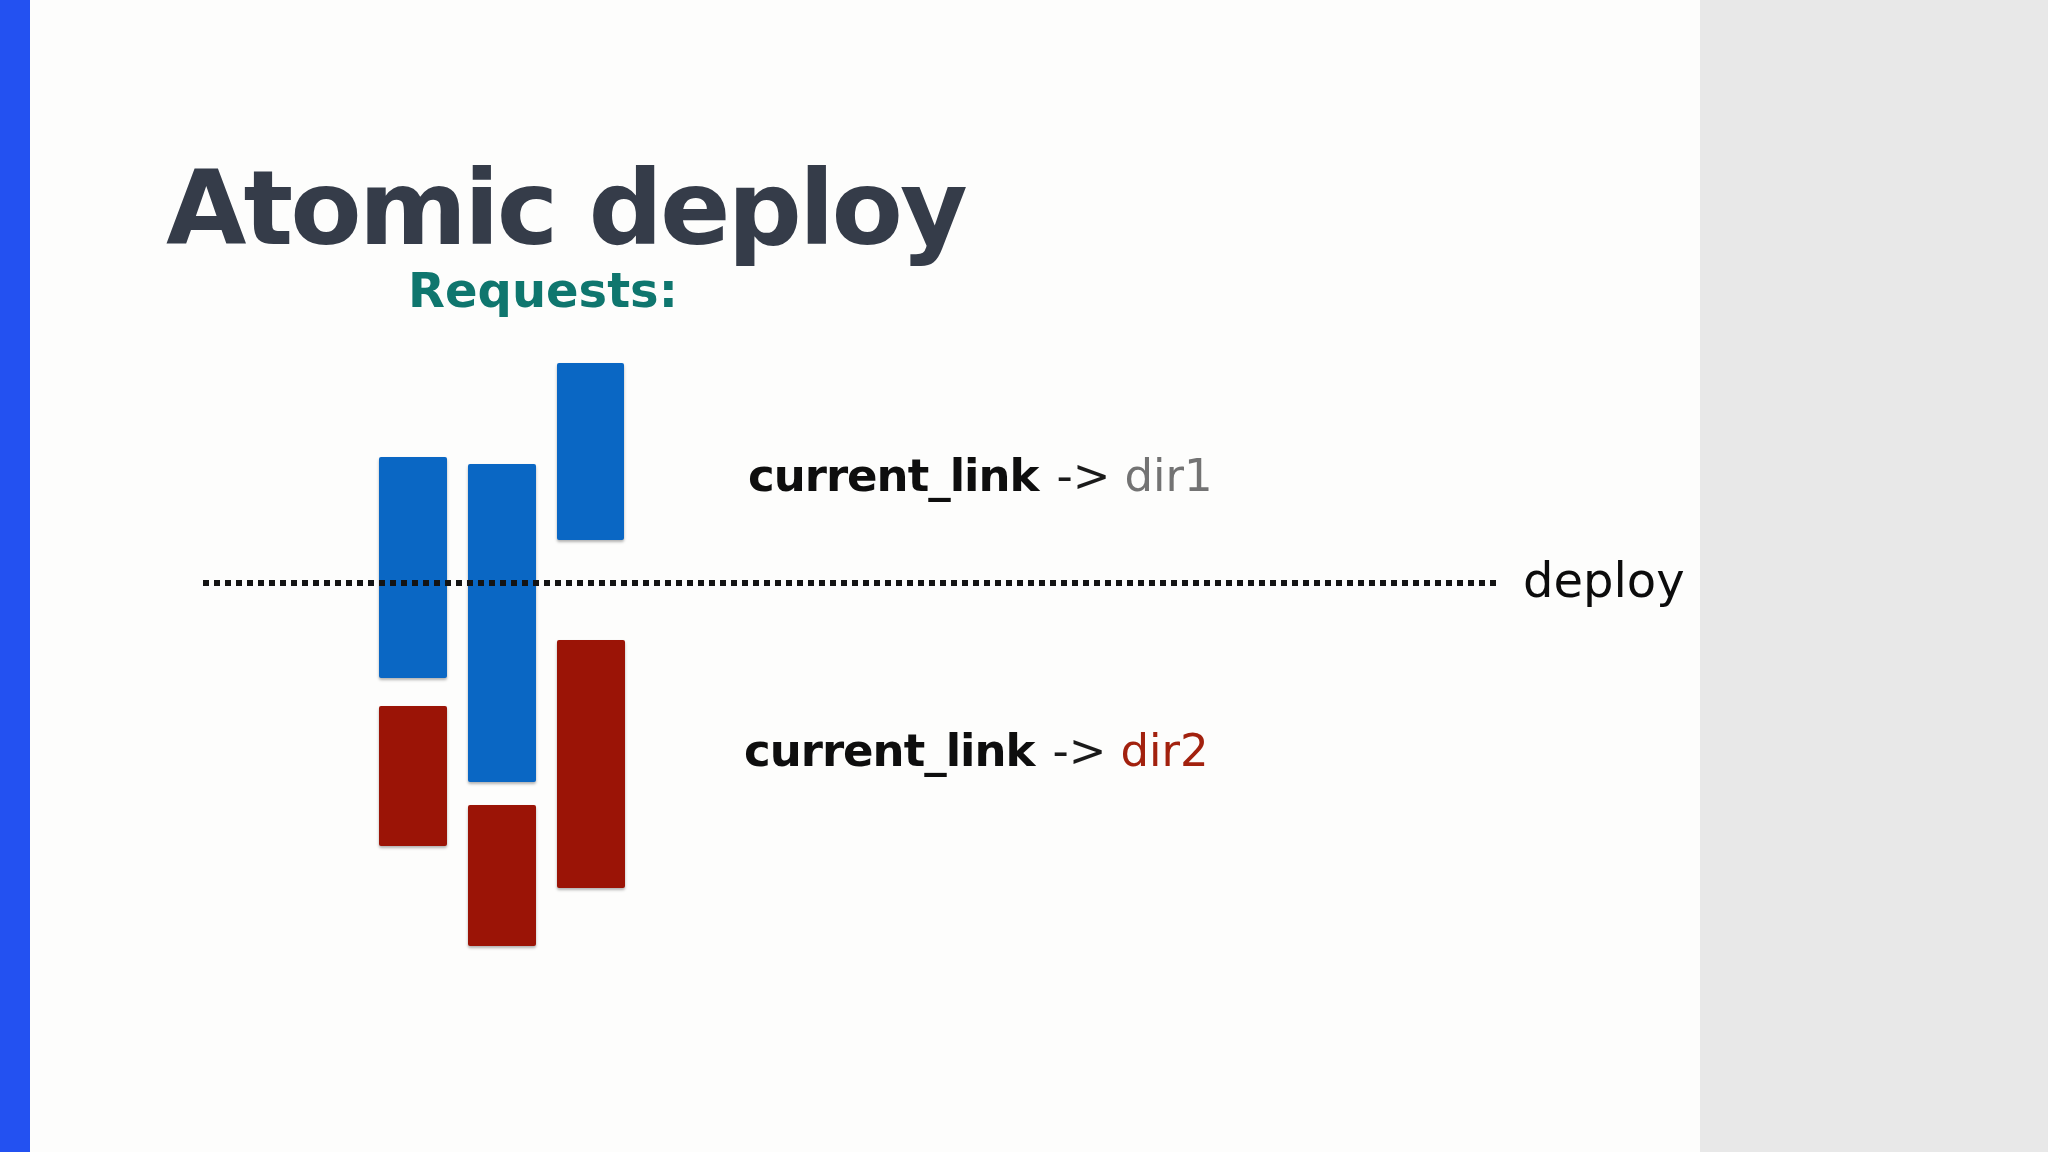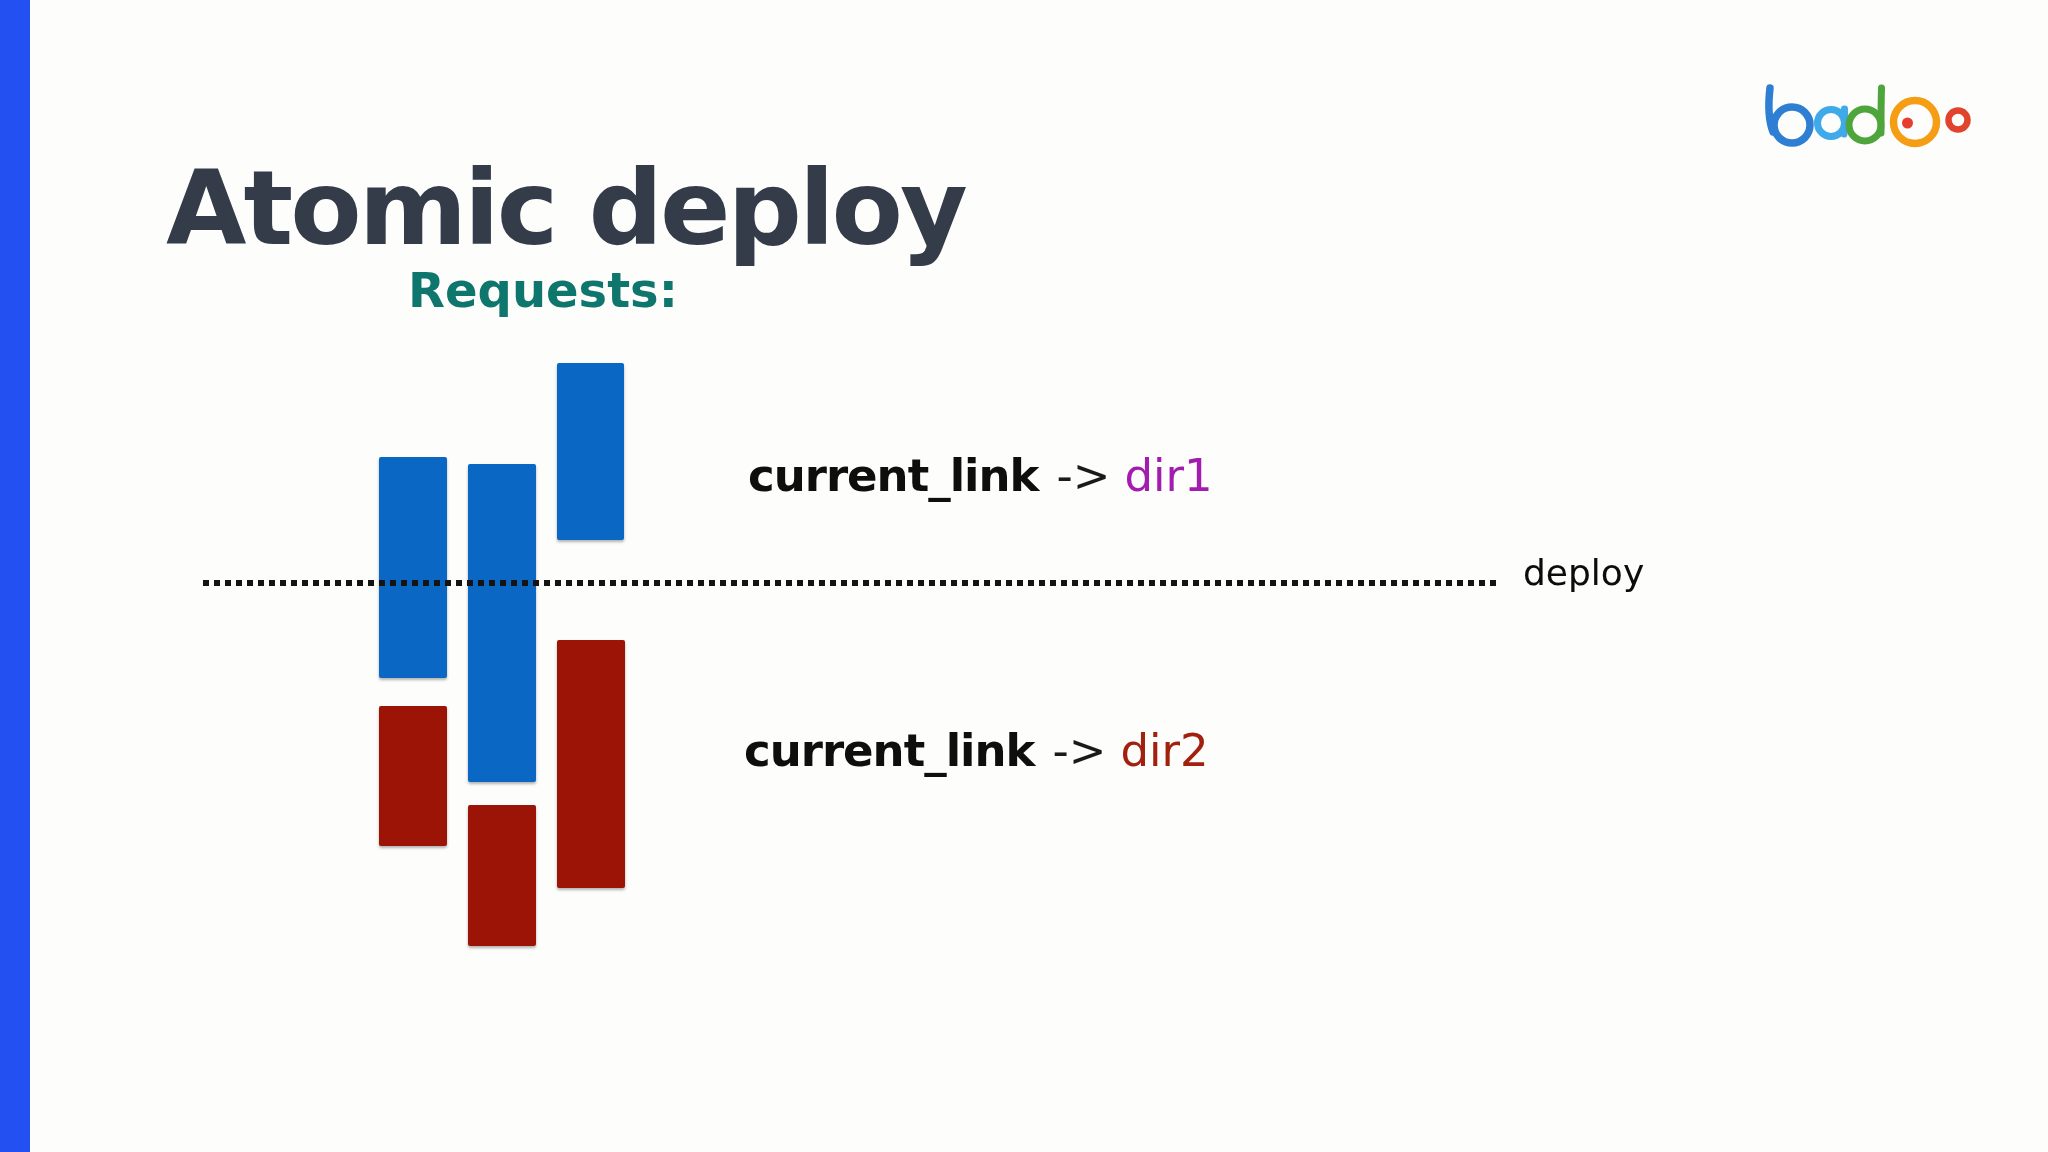--- a/index.html
+++ b/index.html
@@ -1,18 +1,18 @@
 <!DOCTYPE html>
 <html><head>
 <meta charset="utf-8">
 <style>
   html,body{margin:0;padding:0;background:#e8e8e8;}
   #slide{
     position:relative;
-    width:2048px;height:1152px;
+    width:1700px;height:1152px;
     background:#fdfdfc;
     overflow:hidden;
     font-family:"DejaVu Sans", sans-serif;
   }
   .accent-stripe{
     position:absolute;left:0;top:0;width:30px;height:1152px;
   }
   .title{
     position:absolute;left:166px;top:84px;
     font-size:104px;font-weight:700;letter-spacing:-3px;
@@ -26,21 +26,21 @@
   .bar{
     position:absolute;border-radius:2px;
     box-shadow:0 2px 3px rgba(0,0,0,0.30);
   }
   .deploy-line{
     position:absolute;left:203px;top:580px;width:1294px;height:6px;z-index:5;
     background:repeating-linear-gradient(90deg, currentColor 0 6px, transparent 6px 11px);
   }
   .deploy-label{
     position:absolute;left:1523px;top:552px;
-    font-size:36px;font-weight:400;color:#0c0c0c;z-index:5;
+    font-size:48px;font-weight:400;color:#0c0c0c;z-index:5;
   }
   .mapping{
     position:absolute;font-size:45px;color:#0e0e0e;white-space:nowrap;z-index:4;
   }
   .mapping .link-name{font-weight:700;letter-spacing:-1px;text-align:center;}
   .mapping .arrow{font-weight:400;margin:0 14px 0 18px;color:#1a1a1a;}
   .mapping .target{font-weight:400;}
   #mapping-dir1{left:748px;top:449px;}
   #mapping-dir2{left:744px;top:676px;margin-top:48px;}
   .logo{position:absolute;left:1755px;top:75px;width:240px;height:90px;z-index:3;}
@@ -85,20 +85,20 @@
       <div class="bar" style="left: 379px; top: 706px; width: 68px; height: 140px; background: rgb(155, 20, 6);"></div>
       <div class="bar" style="left: 468px; top: 805px; width: 68px; height: 141px; background: rgb(155, 20, 6);"></div>
       <div class="bar" style="left: 557px; top: 640px; width: 68px; height: 248px; background: rgb(155, 20, 6);"></div>
     </div>
 
   <div class="deploy-line" style="color: rgb(20, 20, 20);"></div>
 
   <div class="deploy-label">deploy</div>
 
   <div class="mapping" id="mapping-dir1">
-    <span class="link-name">current_link</span><span class="arrow">-&gt;</span><span class="target" style="color: #a21caf;">dir1</span>
+    <span class="link-name">current_link</span><span class="arrow">-&gt;</span><span class="target" style="color: #737373;">dir1</span>
   </div>
 
   <div class="mapping" id="mapping-dir2">
     <span class="link-name">current_link</span><span class="arrow">-&gt;</span><span class="target" style="color: rgb(162, 33, 14);">dir2</span>
   </div>
 
 </div>
 
 </body></html>

